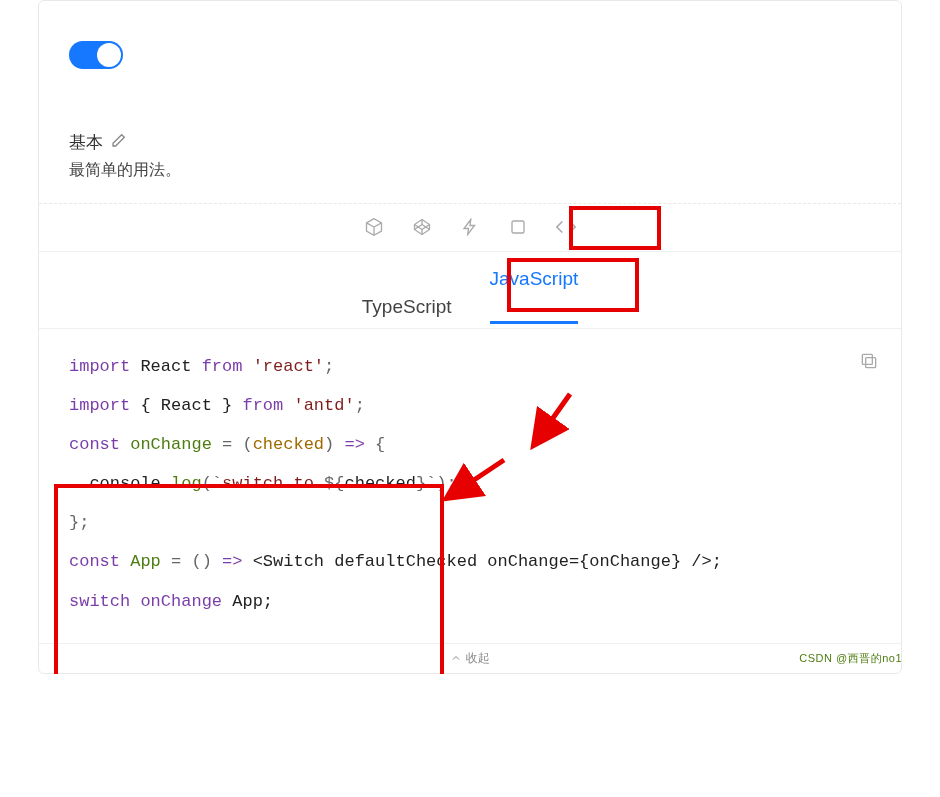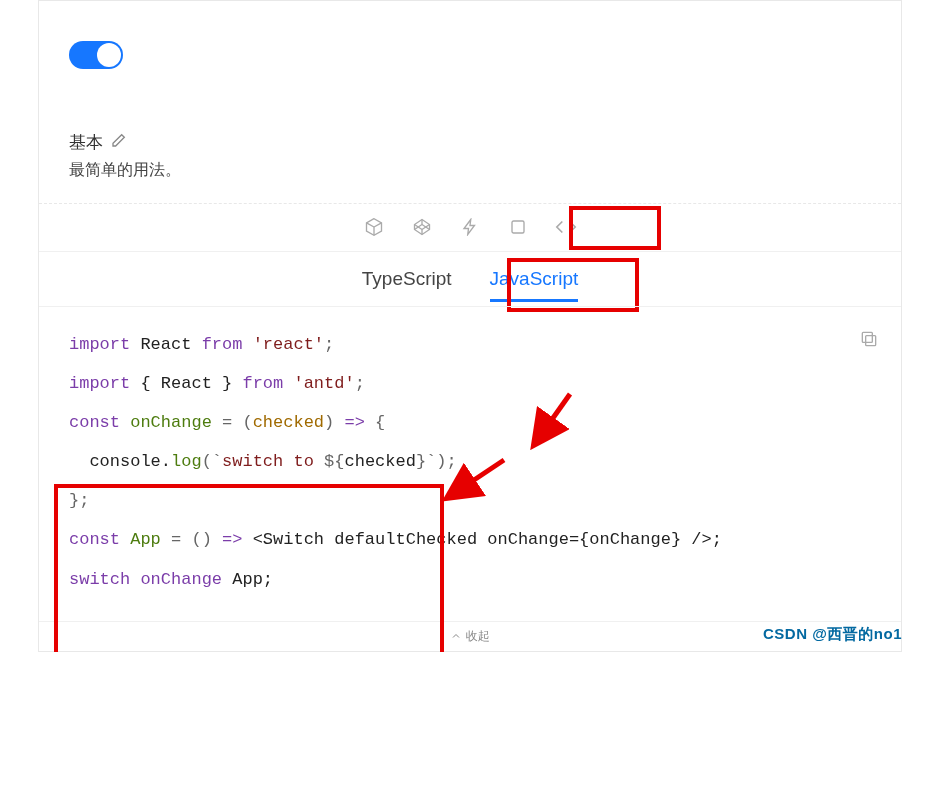--- a/index.html
+++ b/index.html
@@ -12,21 +12,21 @@
     width: 940px;
   }
   h1.page-title {
     font-size: 30px;
     font-weight: 500;
     margin: 18px 0 26px 30px;
     color: #222;
   }
   .demo-box {
     border: 1px solid #e8e8e8;
-    border-radius: 0;
+    border-radius: 6px;
     margin: 0 18px;
     position: relative;
   }
   .demo-preview {
     padding: 40px 30px 48px 30px;
   }
   .switch {
     position: relative;
     width: 54px;
     height: 28px;
@@ -92,21 +92,21 @@
     border-top: 1px solid #f0f0f0;
     padding: 16px 0 10px 0;
     text-align: center;
     position: relative;
   }
   .tabs-inner {
     display: inline-flex;
     gap: 38px;
     font-size: 19px;
   }
-  .tab-ts { color: #444; cursor: pointer; }
+  .tab-ts { color: #444; cursor: pointer; margin-top: 28px; }
   .tab-js {
     color: #1677ff;
     cursor: pointer;
     position: relative;
     padding-bottom: 6px;
   }
   .tab-js::after {
     content: "";
     position: absolute;
     left: 0; right: 0; bottom: -6px;
@@ -160,25 +160,24 @@
     left: 34px;
     top: 484px;
     width: 390px;
     height: 286px;
     pointer-events: none;
   }
   .watermark {
     position: absolute;
     right: 18px;
     bottom: 8px;
-    font-size: 15px;
-    color: #0369a1;
+    font-size: 11px;
+    color: #4d7c0f;
     font-family: sans-serif;
     letter-spacing: 0.5px;
-    font-weight: bold;
   }
   .bottom-cut {
     text-align: center;
     color: #888;
     font-size: 12px;
     padding: 6px 0;
     border-top: 1px solid #f0f0f0;
   }
   .container { position: relative; }
 </style>

